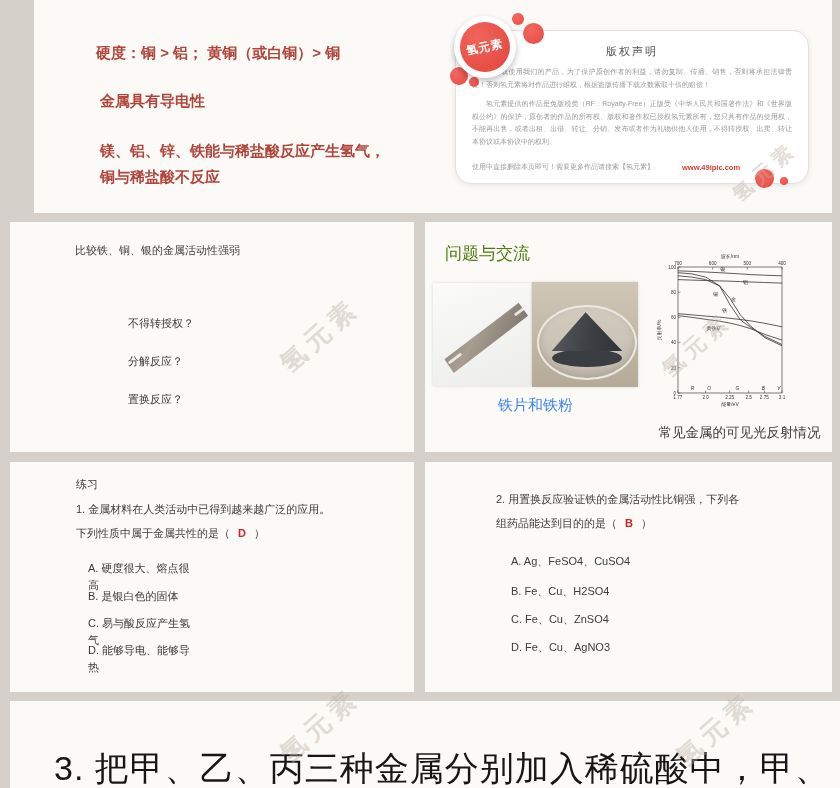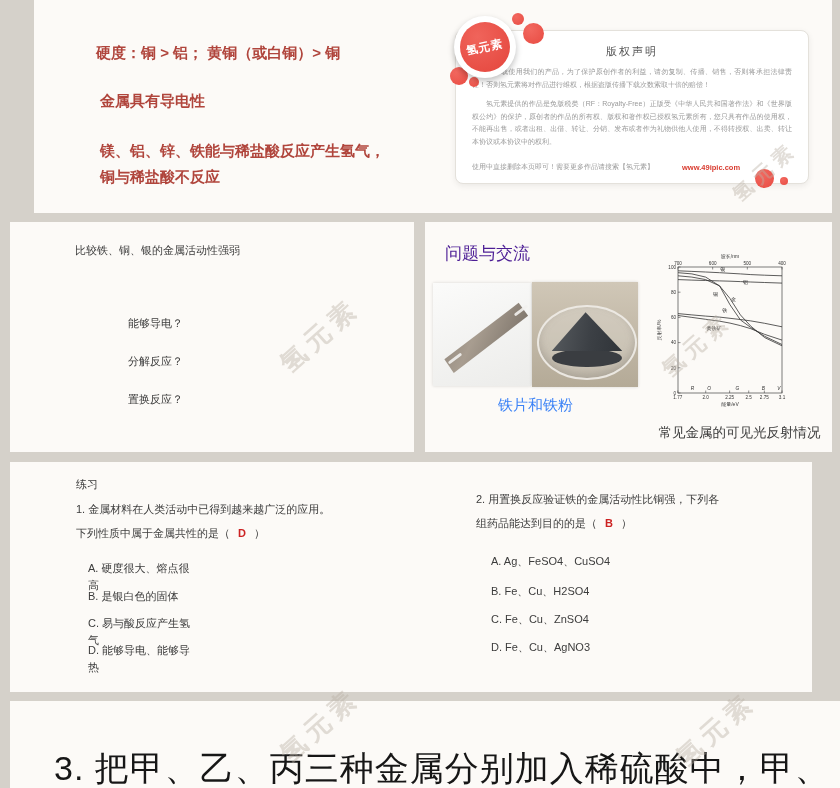--- a/index.html
+++ b/index.html
@@ -9,29 +9,29 @@
     font-family:"Liberation Sans","DejaVu Sans",sans-serif;
     position:relative;
   }
   #canvas{position:absolute;left:0;top:0;width:840px;height:788px;}
   .slide{position:absolute;background:#fcfaf7;overflow:hidden;}
   .s1{left:10px;top:0;width:404px;height:213px;margin-left:24px;}
   .s2{left:425px;top:0;width:407px;height:213px;}
   .s3{left:10px;top:222px;width:404px;height:230px;}
   .s4{left:425px;top:222px;width:407px;height:230px;}
   .s5{left:10px;top:462px;width:404px;height:230px;}
-  .s6{left:405px;top:462px;width:407px;height:230px;}
+  .s6{left:425px;top:462px;width:407px;height:230px;}
   .s7{left:10px;top:701px;width:832px;height:87px;padding-left:48px;}
   .abs{position:absolute;white-space:nowrap;}
   .darkred{color:#b0453c;font-size:15px;font-weight:bold;}
   .black{color:#3c3c3c;font-size:11px;margin-left:48px;}
   .ans{color:#cc2222;font-weight:bold;padding:0 8px;}
   
   .cr-card{position:absolute;left:30px;top:30px;width:352px;height:152px;background:#ffffff;
-    border:1px solid #e4e1db;border-radius:8px;box-shadow:0 2px 6px rgba(0,0,0,0.07);}
+    border:1px solid #e4e1db;border-radius:16px;box-shadow:0 2px 6px rgba(0,0,0,0.07);}
   .cr-title{text-align:center;font-size:11px;color:#555;margin-top:13px;letter-spacing:2px;}
   .cr-para{margin:7px 16px 0 16px;font-size:7px;color:#999;line-height:1.8;text-align:justify;}
   .cr-para.indent{text-indent:2em;}
   .cr-footer{position:absolute;left:16px;right:16px;bottom:11px;display:flex;align-items:center;}
   .cr-note{font-size:7px;color:#999;}
   .cr-site{font-size:7.5px;color:#d93c30;font-weight:bold;margin-left:28px;}
   .circle{position:absolute;border-radius:50%;background:radial-gradient(circle at 35% 30%,#f2685f,#e84b42);}
   .logo-outer{position:absolute;left:29px;top:16px;width:62px;height:62px;border-radius:50%;
     background:#fff;box-shadow:0 3px 6px rgba(0,0,0,0.25);}
   .logo-inner{position:absolute;left:6px;top:6px;width:50px;height:50px;border-radius:50%;
@@ -98,27 +98,27 @@
     <div class="circle" style="left:355px;top:177px;width:8px;height:8px;"></div>
     <div class="logo-outer">
       <div class="logo-inner">
         <span>氢元素</span>
       </div>
     </div>
   </section>
 
   <section class="slide s3">
     <div class="abs black" style="left:17px;top:21px;">比较铁、铜、银的金属活动性强弱</div>
-    <div class="abs black" style="left:70px;top:94px;">能够导电？</div>
+    <div class="abs black" style="left:70px;top:94px;">不得转授权？</div>
     <div class="abs black" style="left:70px;top:132px;">分解反应？</div>
     <div class="abs black" style="left:70px;top:170px;">置换反应？</div>
   </section>
 
   <section class="slide s4">
-    <div class="abs" style="left:20px;top:20px;font-size:17px;color:#4c1d95;">问题与交流</div>
+    <div class="abs" style="left:20px;top:20px;font-size:17px;color:#4d7c0f;">问题与交流</div>
 
     <div class="photo1">
       <div class="sheet"></div>
       <div class="slot a"></div>
       <div class="slot b"></div>
     </div>
     <div class="photo2">
       <div class="dish">
         <div class="pile-base"></div>
         <div class="pile"></div>

